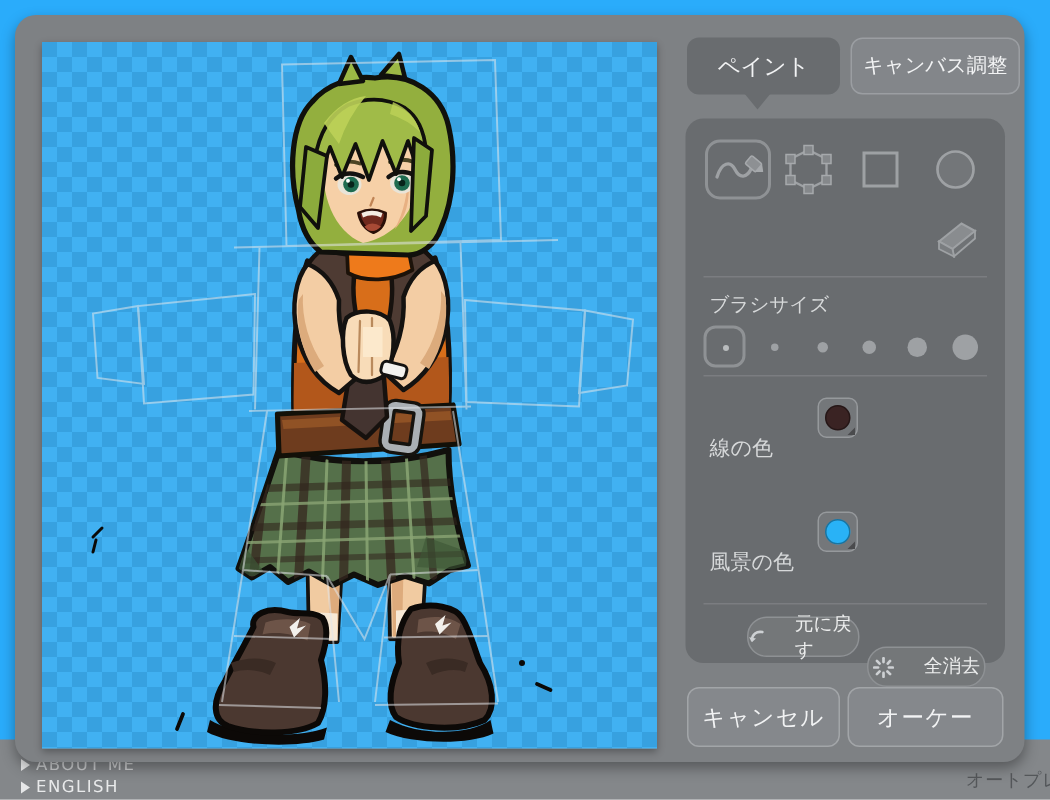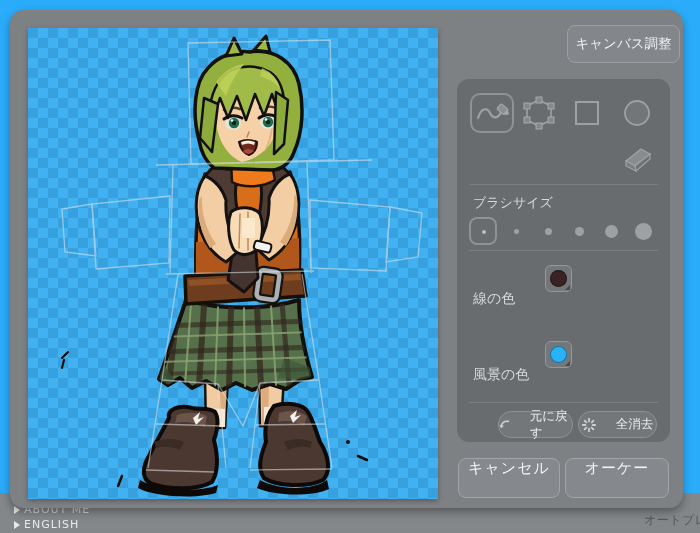--- a/index.html
+++ b/index.html
@@ -37,21 +37,21 @@
   .panel-label{position:absolute;left:16px;color:#d7d9da;}
   .dot{position:absolute;border-radius:50%;background:#9ea1a4;cursor:pointer;}
   .dot-box{position:absolute;left:12px;top:138px;width:28px;height:28px;border:2px solid #8f9295;border-radius:8px;box-sizing:border-box;cursor:pointer;}
   .dot-box .dot{left:11px;top:11px;width:4px;height:4px;background:#b9bcbe;cursor:pointer;position:absolute;}
   .swatch{position:absolute;left:88px;width:27px;height:27px;background:#74777a;border:1px solid #96999c;border-radius:6px;box-sizing:border-box;cursor:pointer;}
   .swatch .chip{position:absolute;left:4px;top:4px;width:17px;height:17px;border-radius:50%;box-shadow:inset 0 0 0 1px rgba(0,0,0,.35);}
   .swatch .corner{position:absolute;right:1px;bottom:1px;width:0;height:0;border-left:5px solid transparent;border-bottom:5px solid #4a4b4d;}
   .mini-btn{position:absolute;top:332px;height:27px;background:#747779;border:1px solid #8e9194;border-radius:13px;color:#eceded;font-size:12.5px;display:flex;align-items:center;justify-content:center;gap:20px;box-sizing:border-box;cursor:pointer;}
 
   
-  .big-btn{position:absolute;top:448px;height:40px;background:#85888c;border:1px solid #a2a5a8;border-radius:8px;color:#f2f3f4;font-size:15px;display:flex;align-items:flex-start;justify-content:center;box-sizing:border-box;cursor:pointer;letter-spacing:1px;}
+  .big-btn{position:absolute;top:448px;height:40px;background:#85888c;border:1px solid #a2a5a8;border-radius:8px;color:#f2f3f4;font-size:15px;display:flex;align-items:center;justify-content:center;box-sizing:border-box;cursor:pointer;letter-spacing:1px;}
   #cancel-btn{left:448px;width:102px;}
   #ok-btn{left:555px;width:104px;}
 </style>
 </head>
 <body>
 
 <div id="stage">
   <div class="blue-bg"></div>
 
   <div class="footer-link" id="about-link">
@@ -190,20 +190,23 @@
           <path d="M150,246 L134,352 M274,246 L291,352"></path>
           <path d="M134,352 L190,356 M291,352 L232,355"></path>
           <path d="M190,356 L215,398 L232,355"></path>
           <path d="M134,352 L120,440 M190,356 L198,440 M118,442 L186,444"></path>
           <path d="M232,355 L222,440 M291,352 L304,440 M222,442 L304,441"></path>
           <path d="M128,396 L194,398 M228,397 L298,396"></path>
         </g>
       </svg>
     </div>
 
+    <div class="tab tab-paint">
+      <span>ペイント</span>
+    </div>
     <div class="tab tab-canvas">
       <span>キャンバス調整</span>
     </div>
 
     <div class="panel">
 
       <div class="tool selected" style="left:13px;top:14px;">
         <svg width="34" height="26" viewBox="0 0 34 26">
           <path d="M3,18 C6,8 12,7 15,13 C18,19 23,19 26,12" stroke="#9ea1a4" stroke-width="2.2" fill="none" stroke-linecap="round"></path>
           <g transform="rotate(40 26 10)">
@@ -271,21 +274,21 @@
 
       <div class="divider" style="top:323px;"></div>
 
       <div class="mini-btn" style="left:41px;width:75px;">
         <svg width="13" height="13" viewBox="0 0 14 14">
           <path d="M12,3 C7,2 3,5 3,10" stroke="#cdd0d3" stroke-width="2.2" fill="none" stroke-linecap="round"></path>
           <path d="M0.5,7.5 L3,11.5 L6.5,8.5 Z" fill="#cdd0d3"></path>
         </svg>
         <span>元に戻す</span>
       </div>
-      <div class="mini-btn" style="left:121px;width:79px;">
+      <div class="mini-btn" style="left:121px;width:79px;margin-top:20px;">
         <svg width="14" height="14" viewBox="0 0 14 14">
           <g stroke="#cdd0d3" stroke-width="1.8" stroke-linecap="round">
             <path d="M7,0.8 L7,3.4"></path>
               <path d="M11.4,2.6 L9.8,4.4"></path>
               <path d="M13.2,7 L10.6,7"></path>
             <path d="M11.4,11.4 L9.6,9.6"></path>
               <path d="M7,13.2 L7,10.6"></path>
               <path d="M2.6,11.4 L4.4,9.6"></path>
             <path d="M0.8,7 L3.4,7"></path>
               <path d="M2.6,2.6 L4.4,4.4"></path>

